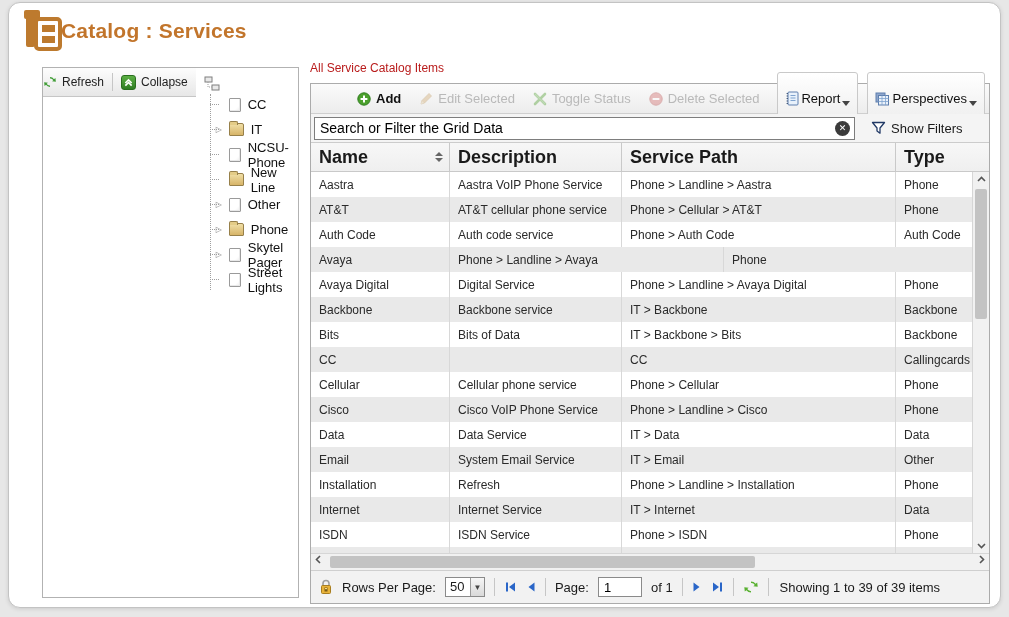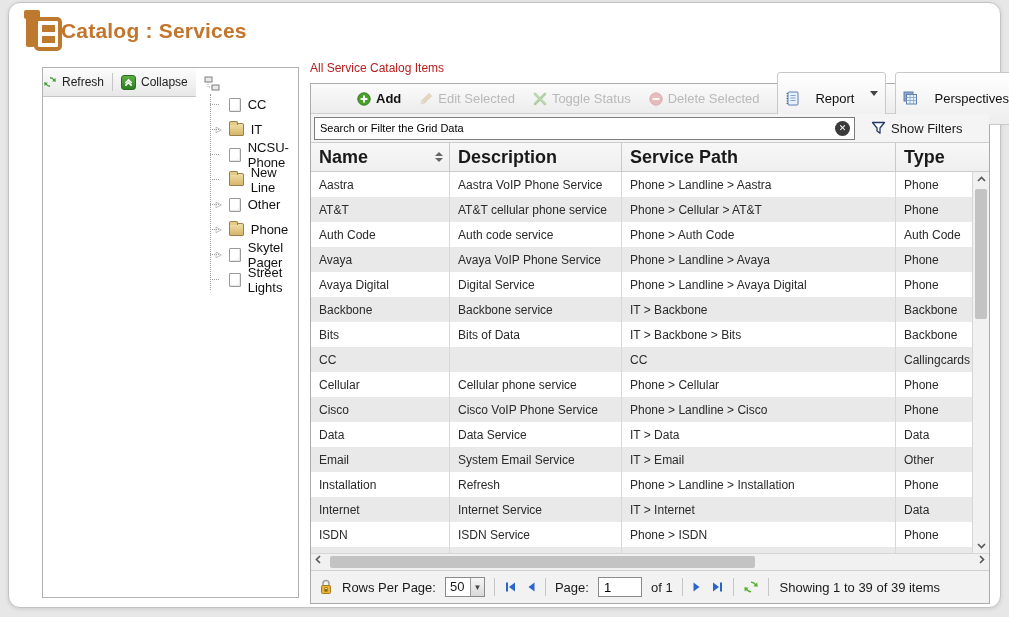--- a/index.html
+++ b/index.html
@@ -79,34 +79,34 @@
   .toolbar {
     flex:none; height:30px; display:flex; align-items:center; gap:9px;
     padding:0 8px 0 46px; background:linear-gradient(#fbfbfb,#ececec);
     border-bottom:1px solid #cfcfcf; font-size:13px;
   }
   .tb-btn { display:flex; align-items:center; gap:5px; cursor:pointer; white-space:nowrap; }
   .tb-btn.primary { font-weight:bold; color:#111; }
   .tb-btn.disabled { color:#b9b9b9; cursor:default; }
   .tb-btn.disabled svg { opacity:.5; }
   .tb-drop {
-    display:flex; align-items:flex-start; gap:16px; padding:18px 7px; cursor:pointer;
+    display:flex; align-items:flex-end; gap:2px; padding:18px 7px; cursor:pointer;
     border:1px solid #c9c9c9; border-radius:3px; background:linear-gradient(#fff,#ededed);
     color:#111;
   }
   .caret { width:0; height:0; border-left:4px solid transparent; border-right:4px solid transparent; border-top:5px solid #444; }
   
   .search-row {
     flex:none; height:29px; background:#f4f4f4; border-bottom:1px solid #cccccc;
     display:flex; align-items:center; padding-left:3px;
   }
   .search-wrap { position:relative; width:541px; height:23px; }
   .search-wrap input {
     width:100%; height:100%; border:1px solid #7d7d7d; padding:0 24px 0 5px;
-    font-size:11px; color:#000; font-family:inherit; background:#fff;
+    font-size:14px; color:#000; font-family:inherit; background:#fff;
   }
   .search-clear {
     position:absolute; right:5px; top:4px; width:15px; height:15px; border-radius:50%;
     background:#3b3b3b; color:#fff; font-size:9px; font-weight:bold;
     display:flex; align-items:center; justify-content:center; cursor:pointer; line-height:1;
   }
   .show-filters { display:flex; align-items:center; gap:5px; margin-left:16px; font-size:13px; color:#1a1a1a; cursor:pointer; }
   
   .grid-header {
     flex:none; height:29px; display:flex; background:linear-gradient(#f7f7f7,#efefef);
@@ -382,21 +382,20 @@
 
   <div class="grid-row">
     <span class="col-name">Auth Code</span>
     <span class="col-desc">Auth code service</span>
     <span class="col-path">Phone &gt; Auth Code</span>
     <span class="col-type">Auth Code</span>
   </div>
 
   <div class="grid-row">
     <span class="col-name">Avaya</span>
-    <span class="col-desc">Avaya VoIP Phone Service</span>
     <span class="col-path">Phone &gt; Landline &gt; Avaya</span>
     <span class="col-type">Phone</span>
   </div>
 
   <div class="grid-row">
     <span class="col-name">Avaya Digital</span>
     <span class="col-desc">Digital Service</span>
     <span class="col-path">Phone &gt; Landline &gt; Avaya Digital</span>
     <span class="col-type">Phone</span>
   </div>

